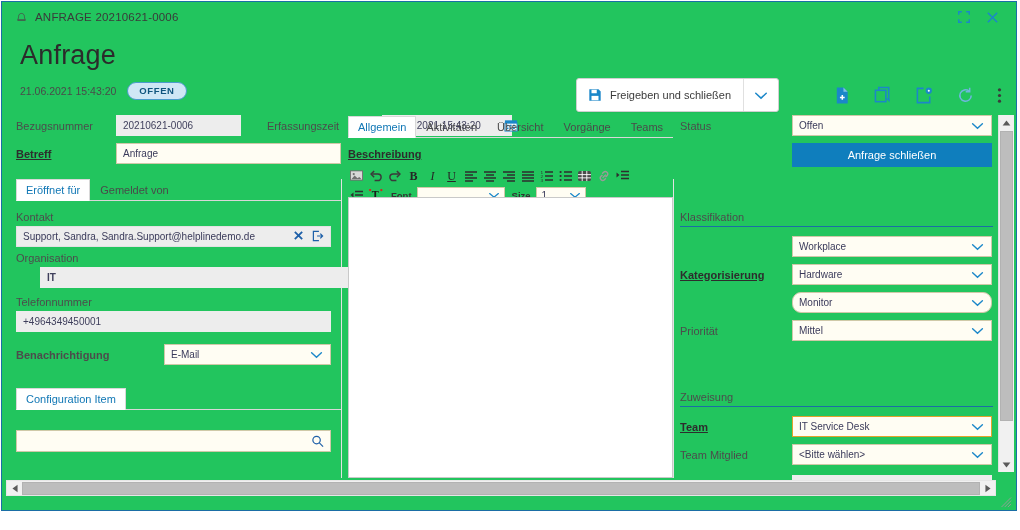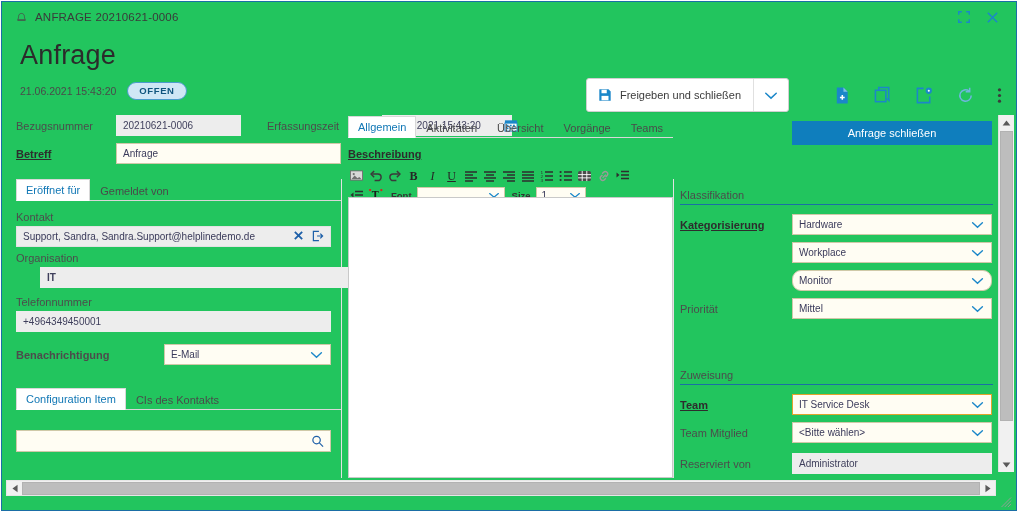--- a/index.html
+++ b/index.html
@@ -35,21 +35,21 @@
     font-size:27px;font-weight:300;color:#2b2b2b;letter-spacing:.2px;
   }
   .substrip{position:absolute;left:18px;top:50px;display:flex;align-items:center;gap:11px;}
   .subdate{font-size:10.5px;color:#4a4a4a;}
   .badge{
     display:inline-block;padding:2px 11px 3px;border-radius:9px;
     background:#cfe7f5;border:1px solid #4a9ccc;
     color:#10557e;font-size:9.5px;font-weight:bold;letter-spacing:.6px;
   }
   
-  .toolbar{position:absolute;right:14px;top:46px;display:flex;align-items:center;gap:8px;}
+  .toolbar{position:absolute;right:14px;top:46px;display:flex;align-items:center;gap:18px;}
   .splitbtn{
     display:flex;align-items:stretch;height:32px;
     border:1px solid #d0d0d0;border-radius:3px;background:#fff;
     box-shadow:0 1px 1px rgba(0,0,0,.04);
   }
   .splitbtn .main{
     display:flex;align-items:center;gap:8px;padding:0 12px 0 11px;cursor:pointer;
   }
   .splitbtn .main span{font-size:11px;color:#3b3b3b;}
   .splitbtn .arrow{
@@ -80,21 +80,21 @@
   .fld.gray{background:#ededed;border:1px solid #e2e2e2;}
   .fld.hl{border:1px solid #e2a32b;}
   .sel{position:relative;}
   .sel .chev{
     position:absolute;right:7px;top:50%;transform:translateY(-50%);
     pointer-events:none;line-height:0;
   }
   .stacked{margin-bottom:5px;}
   .stacked .lbl{display:block;margin-bottom:3px;}
   
-  .tabs{display:flex;align-items:center;border-bottom:1px solid #d8d8d8;margin-bottom:10px;}
+  .tabs{display:flex;align-items:flex-start;border-bottom:1px solid #d8d8d8;margin-bottom:10px;}
   .tab{
     padding:4px 9px 4px;font-size:11px;color:#4a4a4a;cursor:pointer;
     border:1px solid transparent;border-bottom:none;position:relative;top:1px;
   }
   .tab.active{
     color:#1077b5;border:1px solid #d8d8d8;border-bottom:1px solid #fff;background:#fff;
   }
   
   .sect{
     font-size:11px;color:#4c4c4c;padding-bottom:3px;
@@ -299,21 +299,20 @@
           <span class="chev">
             <svg width="13" height="8" viewBox="0 0 14 9">
               <path d="M1.5 2L7 7l5.5-5" fill="none" stroke="#1b87c9" stroke-width="1.6" stroke-linecap="round"></path>
             </svg>
           </span>
         </div>
       </div>
 
       <div class="tabs" style="margin-top:22px;">
         <div class="tab active">Configuration Item</div>
-        <div class="tab">CIs des Kontakts</div>
       </div>
 
       <div class="fld searchfld" style="width:315px;height:22px;margin-top:20px;">
         <span></span>
         <span class="mag">
           <svg width="13" height="13" viewBox="0 0 14 14">
             <circle cx="6" cy="6" r="4" fill="none" stroke="#1e5fa8" stroke-width="1.3"></circle>
             <path d="M9 9l4 4" stroke="#1e5fa8" stroke-width="1.3"></path>
           </svg>
         </span>
@@ -482,44 +481,55 @@
               </svg>
           </span>
         </div>
       </div>
 
       <div class="editor-body"></div>
     </div>
 
     <div class="col-right">
 
+      <div class="row">
+        <span class="lbl" style="width:112px;flex:0 0 112px;">Status</span>
+        <div class="fld sel" style="width:200px;">
+          <span>Offen</span>
+          <span class="chev">
+            <svg width="13" height="8" viewBox="0 0 14 9">
+                <path d="M1.5 2L7 7l5.5-5" fill="none" stroke="#1b87c9" stroke-width="1.6" stroke-linecap="round"></path>
+              </svg>
+          </span>
+        </div>
+      </div>
 
       <div class="row" style="margin-top:6px;">
         <span style="width:112px;flex:0 0 112px;"></span>
         <div style="width:200px;height:24px;line-height:24px;text-align:center;background:#0f7ebd;color:#fff;font-size:11px;cursor:pointer;">Anfrage schließen</div>
       </div>
 
       <div class="sect" style="margin-top:44px;">Klassifikation</div>
 
       <div class="row">
+        <span style="width:112px;flex:0 0 112px;"></span>
+        <div class="fld sel" style="width:200px;">
+          <span>Workplace</span>
+          <span class="chev">
+            <svg width="13" height="8" viewBox="0 0 14 9">
+                <path d="M1.5 2L7 7l5.5-5" fill="none" stroke="#1b87c9" stroke-width="1.6" stroke-linecap="round"></path>
+              </svg>
+          </span>
+        </div>
+      </div>
+
+      <div class="row">
         <span class="lbl req" style="width:112px;flex:0 0 112px;">Kategorisierung</span>
         <div class="fld sel" style="width:200px;">
           <span>Hardware</span>
-          <span class="chev">
-            <svg width="13" height="8" viewBox="0 0 14 9">
-                <path d="M1.5 2L7 7l5.5-5" fill="none" stroke="#1b87c9" stroke-width="1.6" stroke-linecap="round"></path>
-              </svg>
-          </span>
-        </div>
-      </div>
-
-      <div class="row">
-        <span style="width:112px;flex:0 0 112px;"></span>
-        <div class="fld sel" style="width:200px;">
-          <span>Workplace</span>
           <span class="chev">
             <svg width="13" height="8" viewBox="0 0 14 9">
                 <path d="M1.5 2L7 7l5.5-5" fill="none" stroke="#1b87c9" stroke-width="1.6" stroke-linecap="round"></path>
               </svg>
           </span>
         </div>
       </div>
 
       <div class="row">
         <span style="width:112px;flex:0 0 112px;"></span>

